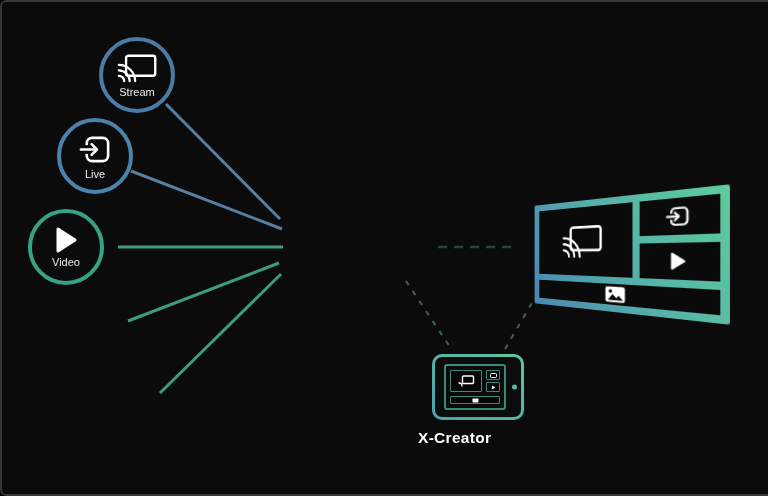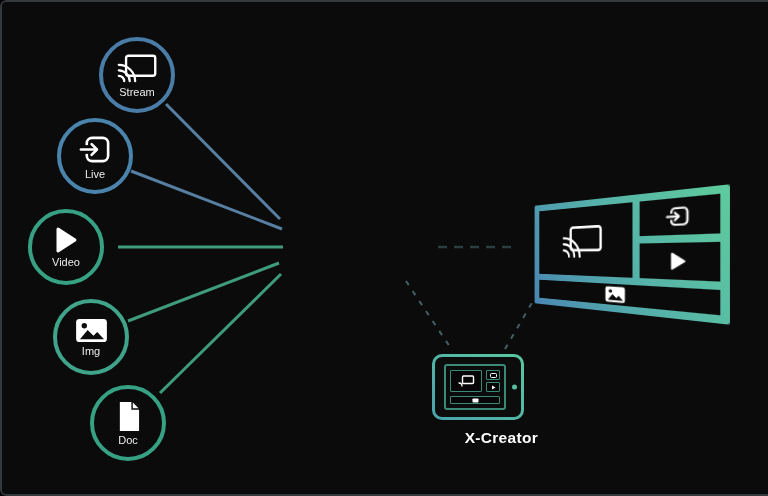--- a/index.html
+++ b/index.html
@@ -72,21 +72,21 @@
     border:2px solid #3a8a77;border-radius:3px;background:#0b0b0b;padding:4px;
     display:grid;grid-template-columns:32px 14px;grid-template-rows:22px 8px;gap:4px;
   }
   .mini-panel{border:1.5px solid #3a8a77;background:#060606;box-sizing:border-box;
     display:flex;align-items:center;justify-content:center;border-radius:1px;}
   .mini-main{grid-column:1;grid-row:1;}
   .mini-col{grid-column:2;grid-row:1;display:flex;flex-direction:column;gap:2px;}
   .mini-col .mini-panel{flex:1;width:100%;}
   .mini-bottom{grid-column:1/3;grid-row:2;}
   .creator-caption{
-    position:absolute;left:418px;top:429px;width:120px;text-align:right;
+    position:absolute;left:418px;top:429px;width:120px;text-align:left;
     color:#fff;font-size:15.5px;font-weight:bold;letter-spacing:.3px;z-index:2;
   }
 </style>
 </head>
 <body>
 
 <div class="stage">
   <div class="frame"></div>
 
   <svg class="lines" width="768" height="496" viewBox="0 0 768 496">
@@ -120,36 +120,21 @@
     <span class="lbl">Live</span>
   </div>
 
   <div class="node-circle" id="c-video">
     <svg width="24" height="28" viewBox="0 0 24 28">
       <polygon points="4,3 21,14 4,25" fill="#fff" stroke="#fff" stroke-width="3" stroke-linejoin="round"></polygon>
     </svg>
     <span class="lbl">Video</span>
   </div>
 
-  <div class="node-circle" id="c-img">
-    <svg width="33" height="25" viewBox="0 0 34 26">
-      <rect x="1" y="1" width="32" height="24" rx="3.5" fill="#fff"></rect>
-      <circle cx="9.5" cy="8" r="2.8" fill="#0b0b0b"></circle>
-      <path d="M5,22 L13,12.5 L19,18.5 L23,14.5 L30,22 Z" fill="#0b0b0b"></path>
-    </svg>
-    <span class="lbl">Img</span>
-  </div>
 
-  <div class="node-circle" id="c-doc">
-    <svg width="25" height="31" viewBox="0 0 26 32">
-      <path d="M4,1 h12 v8 h8 v22 h-20 z" fill="#fff"></path>
-      <path d="M17.5,1.5 l6,6 h-6 z" fill="#fff"></path>
-    </svg>
-    <span class="lbl">Doc</span>
-  </div>
 
 
   <div class="display-wall">
     <div class="panel panel-main">
       <svg width="56" height="38" viewBox="0 0 46 34">
         <rect x="11" y="3" width="32" height="22" rx="2.5" fill="none" stroke="#fff" stroke-width="2.4"></rect>
         <path d="M3,25 A6,6 0 0 1 9,31" fill="none" stroke="#fff" stroke-width="2.2" stroke-linecap="round"></path>
         <path d="M3,19 A12,12 0 0 1 15,31" fill="none" stroke="#fff" stroke-width="2.2" stroke-linecap="round"></path>
         <path d="M3,13 A18,18 0 0 1 21,31" fill="none" stroke="#fff" stroke-width="2.2" stroke-linecap="round"></path>
       </svg>

